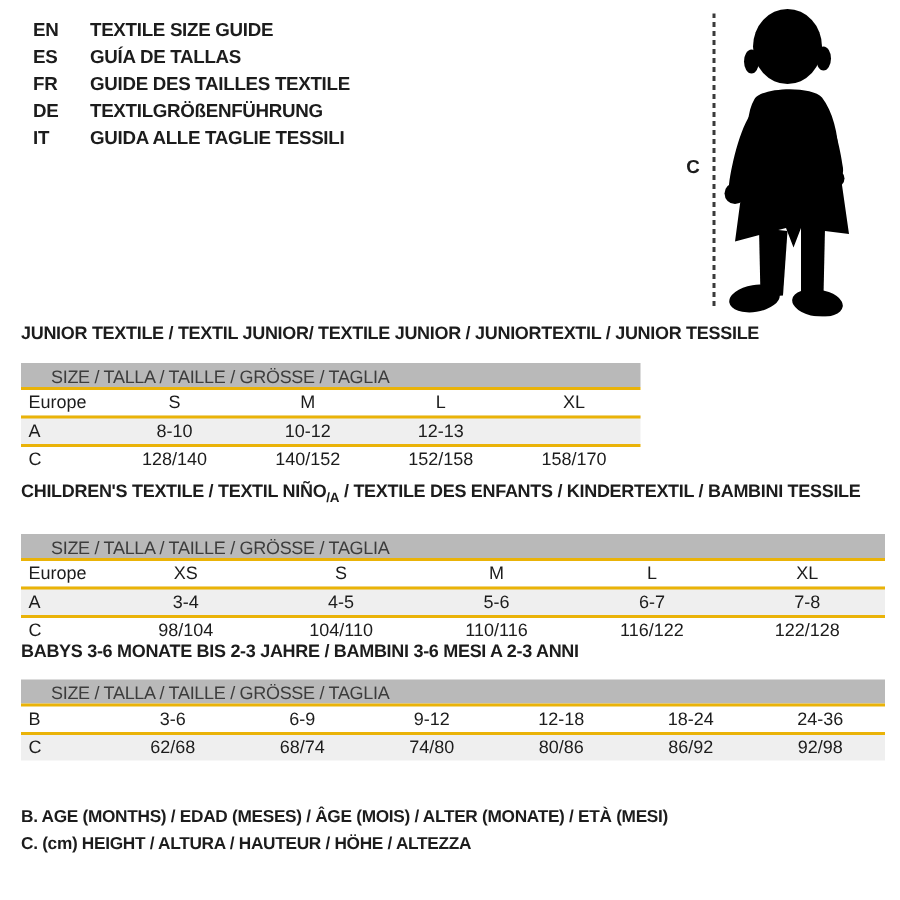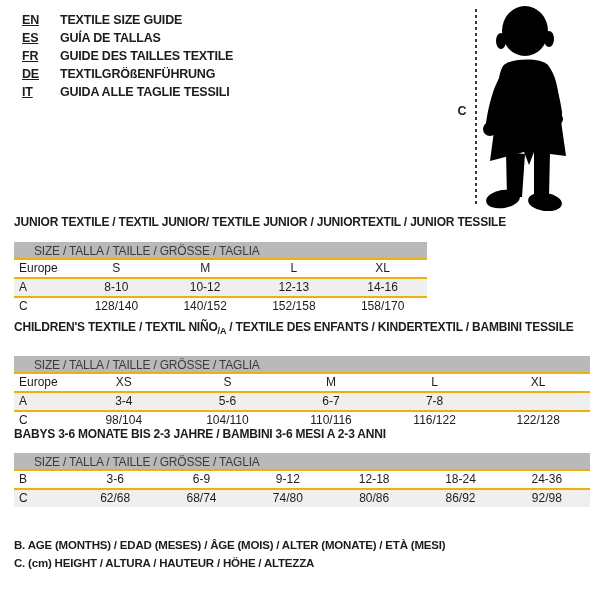--- a/index.html
+++ b/index.html
@@ -7,21 +7,21 @@
     position:relative;
     width:600px;height:600px;
     background:#fff;
     font-family:"Liberation Sans","DejaVu Sans",sans-serif;
     color:#1c1c1c;
     overflow:hidden;
   }
   
   .lang-block{position:absolute;top:11px;left:22px;}
   .lang-row{display:flex;height:18px;line-height:18px;}
-  .lang-code{width:38px;font-size:12.5px;font-weight:bold;letter-spacing:-0.2px;text-decoration:underline;}
+  .lang-code{width:38px;font-size:12.5px;font-weight:bold;letter-spacing:-0.2px;}
   .lang-title{font-size:12.5px;font-weight:bold;letter-spacing:-0.2px;}
   
   .measure-line{
     position:absolute;left:475px;top:9px;width:2px;height:197px;
     background:repeating-linear-gradient(to bottom,#3a3a3a 0 3px,transparent 3px 6px);
   }
   .measure-label{
     position:absolute;left:454px;top:104px;width:16px;
     font-size:12.5px;font-weight:bold;text-align:center;
   }
@@ -103,21 +103,20 @@
         <span class="tcell">S</span>
         <span class="tcell">M</span>
         <span class="tcell">L</span>
         <span class="tcell">XL</span>
       </div>
       <div class="trow shade" style="grid-template-columns: 58px repeat(4, 1fr);">
         <span class="rlabel">A</span>
         <span class="tcell">8-10</span>
         <span class="tcell">10-12</span>
         <span class="tcell">12-13</span>
-        <span class="tcell">14-16</span>
       </div>
       <div class="trow" style="grid-template-columns: 58px repeat(4, 1fr);">
         <span class="rlabel">C</span>
         <span class="tcell">128/140</span>
         <span class="tcell">140/152</span>
         <span class="tcell">152/158</span>
         <span class="tcell">158/170</span>
       </div>
     </div>
   <div class="tbl s2">
@@ -129,20 +128,21 @@
         <span class="rlabel">Europe</span>
         <span class="tcell">XS</span>
         <span class="tcell">S</span>
         <span class="tcell">M</span>
         <span class="tcell">L</span>
         <span class="tcell">XL</span>
       </div>
       <div class="trow shade" style="grid-template-columns: 58px repeat(5, 1fr);">
         <span class="rlabel">A</span>
         <span class="tcell">3-4</span>
+        <span class="tcell">4-5</span>
         <span class="tcell">5-6</span>
         <span class="tcell">6-7</span>
         <span class="tcell">7-8</span>
       </div>
       <div class="trow" style="grid-template-columns: 58px repeat(5, 1fr);">
         <span class="rlabel">C</span>
         <span class="tcell">98/104</span>
         <span class="tcell">104/110</span>
         <span class="tcell">110/116</span>
         <span class="tcell">116/122</span>

